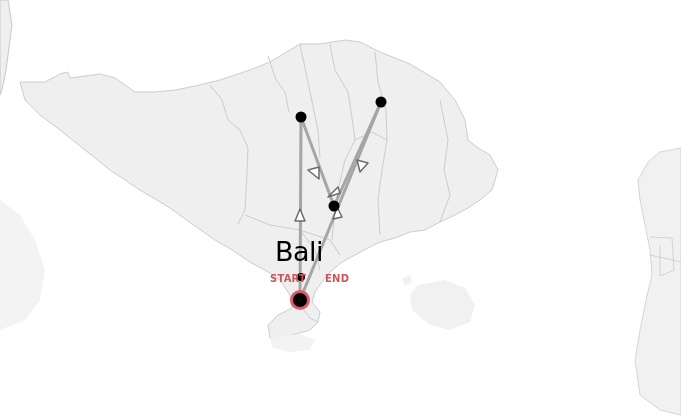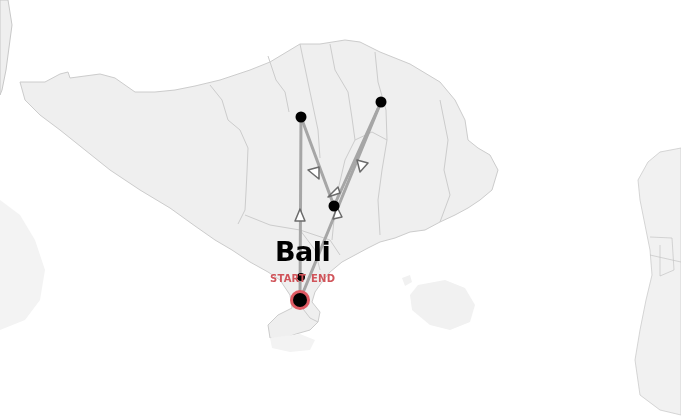--- a/index.html
+++ b/index.html
@@ -1,18 +1,18 @@
 <!DOCTYPE html>
 <html><head>
 <meta charset="utf-8">
 <style>
   html, body { margin:0; padding:0; }
   body { width:681px; height:420px; background:#ffffff; overflow:hidden; position:relative; font-family:"DejaVu Sans", sans-serif; }
   #map { position:absolute; left:0; top:0; width:681px; height:420px; }
-  .lbl-title { position:absolute; left:275px; top:236px; font-size:27px; font-weight:bold; color:#000; letter-spacing:-0.5px; font-family:"DejaVu Sans", sans-serif; }
+  .lbl-title { position:absolute; left:275px; top:236px; font-size:27px; font-weight:normal; color:#000; letter-spacing:-0.5px; font-family:"DejaVu Sans", sans-serif; }
   .lbl-startend { position:absolute; left:270px; top:273px; font-size:10px; font-weight:bold; color:#d0545a; font-family:"DejaVu Sans", sans-serif; letter-spacing:0.2px; }
 </style>
 </head>
 <body>
 
 <svg id="map" viewBox="0 0 681 420" xmlns="http://www.w3.org/2000/svg">
 
   <path d="M0,0 L8,0 L12,25 L10,40 L6,70 L2,90 L0,95 Z" fill="#efefef" stroke="#c8c8c8" stroke-width="1"></path>
   <path d="M0,200 L20,215 L35,240 L45,270 L40,300 L25,320 L0,330 Z" fill="#f3f3f3" stroke="none"></path>
 
@@ -59,14 +59,14 @@
     <circle cx="334" cy="206" r="5.5" fill="#000"></circle>
     <circle cx="381" cy="102" r="5.5" fill="#000"></circle>
     <circle cx="300" cy="300" r="10" fill="#e05a63"></circle>
     <circle cx="300" cy="300" r="7" fill="#000"></circle>
     <circle cx="301" cy="277" r="4" fill="#000"></circle>
   </g>
 </svg>
 
 <div class="lbl-title">Bali</div>
 <div class="lbl-startend">
-  <span>START</span><span style="margin-left:5px">END</span>
+  <span>START</span><span style="margin-left:19px">END</span>
 </div>
 
 </body></html>

